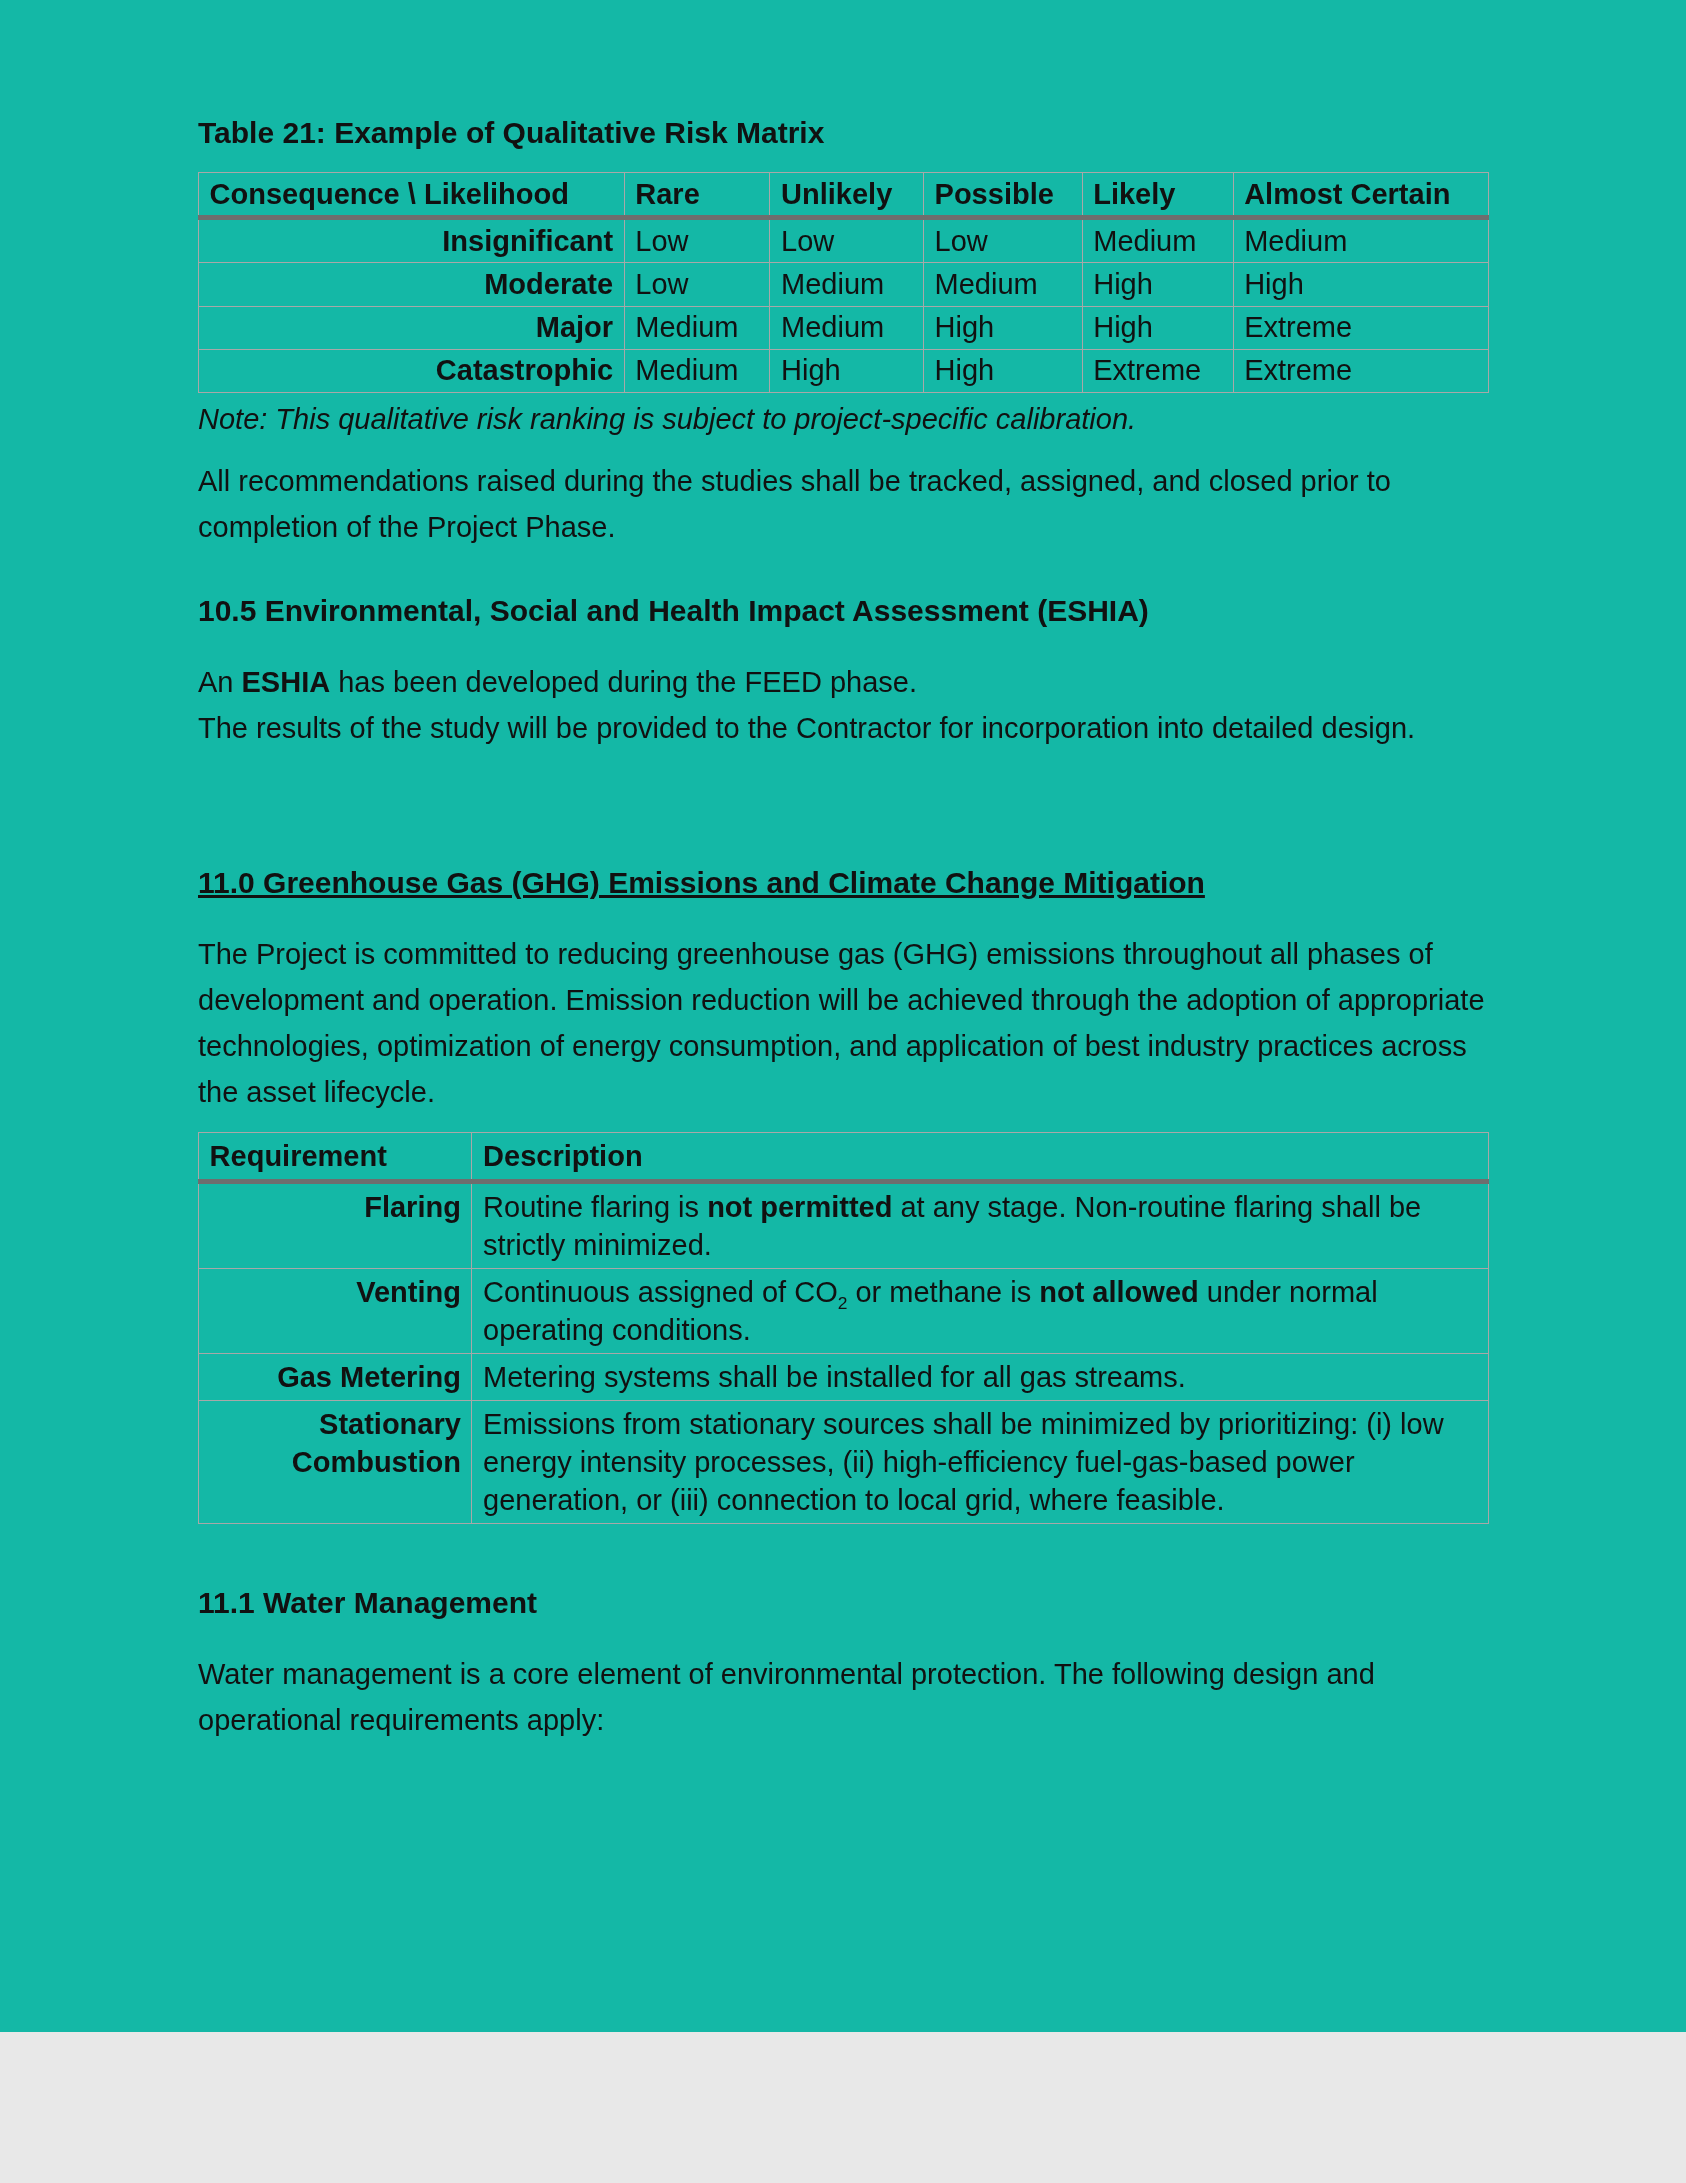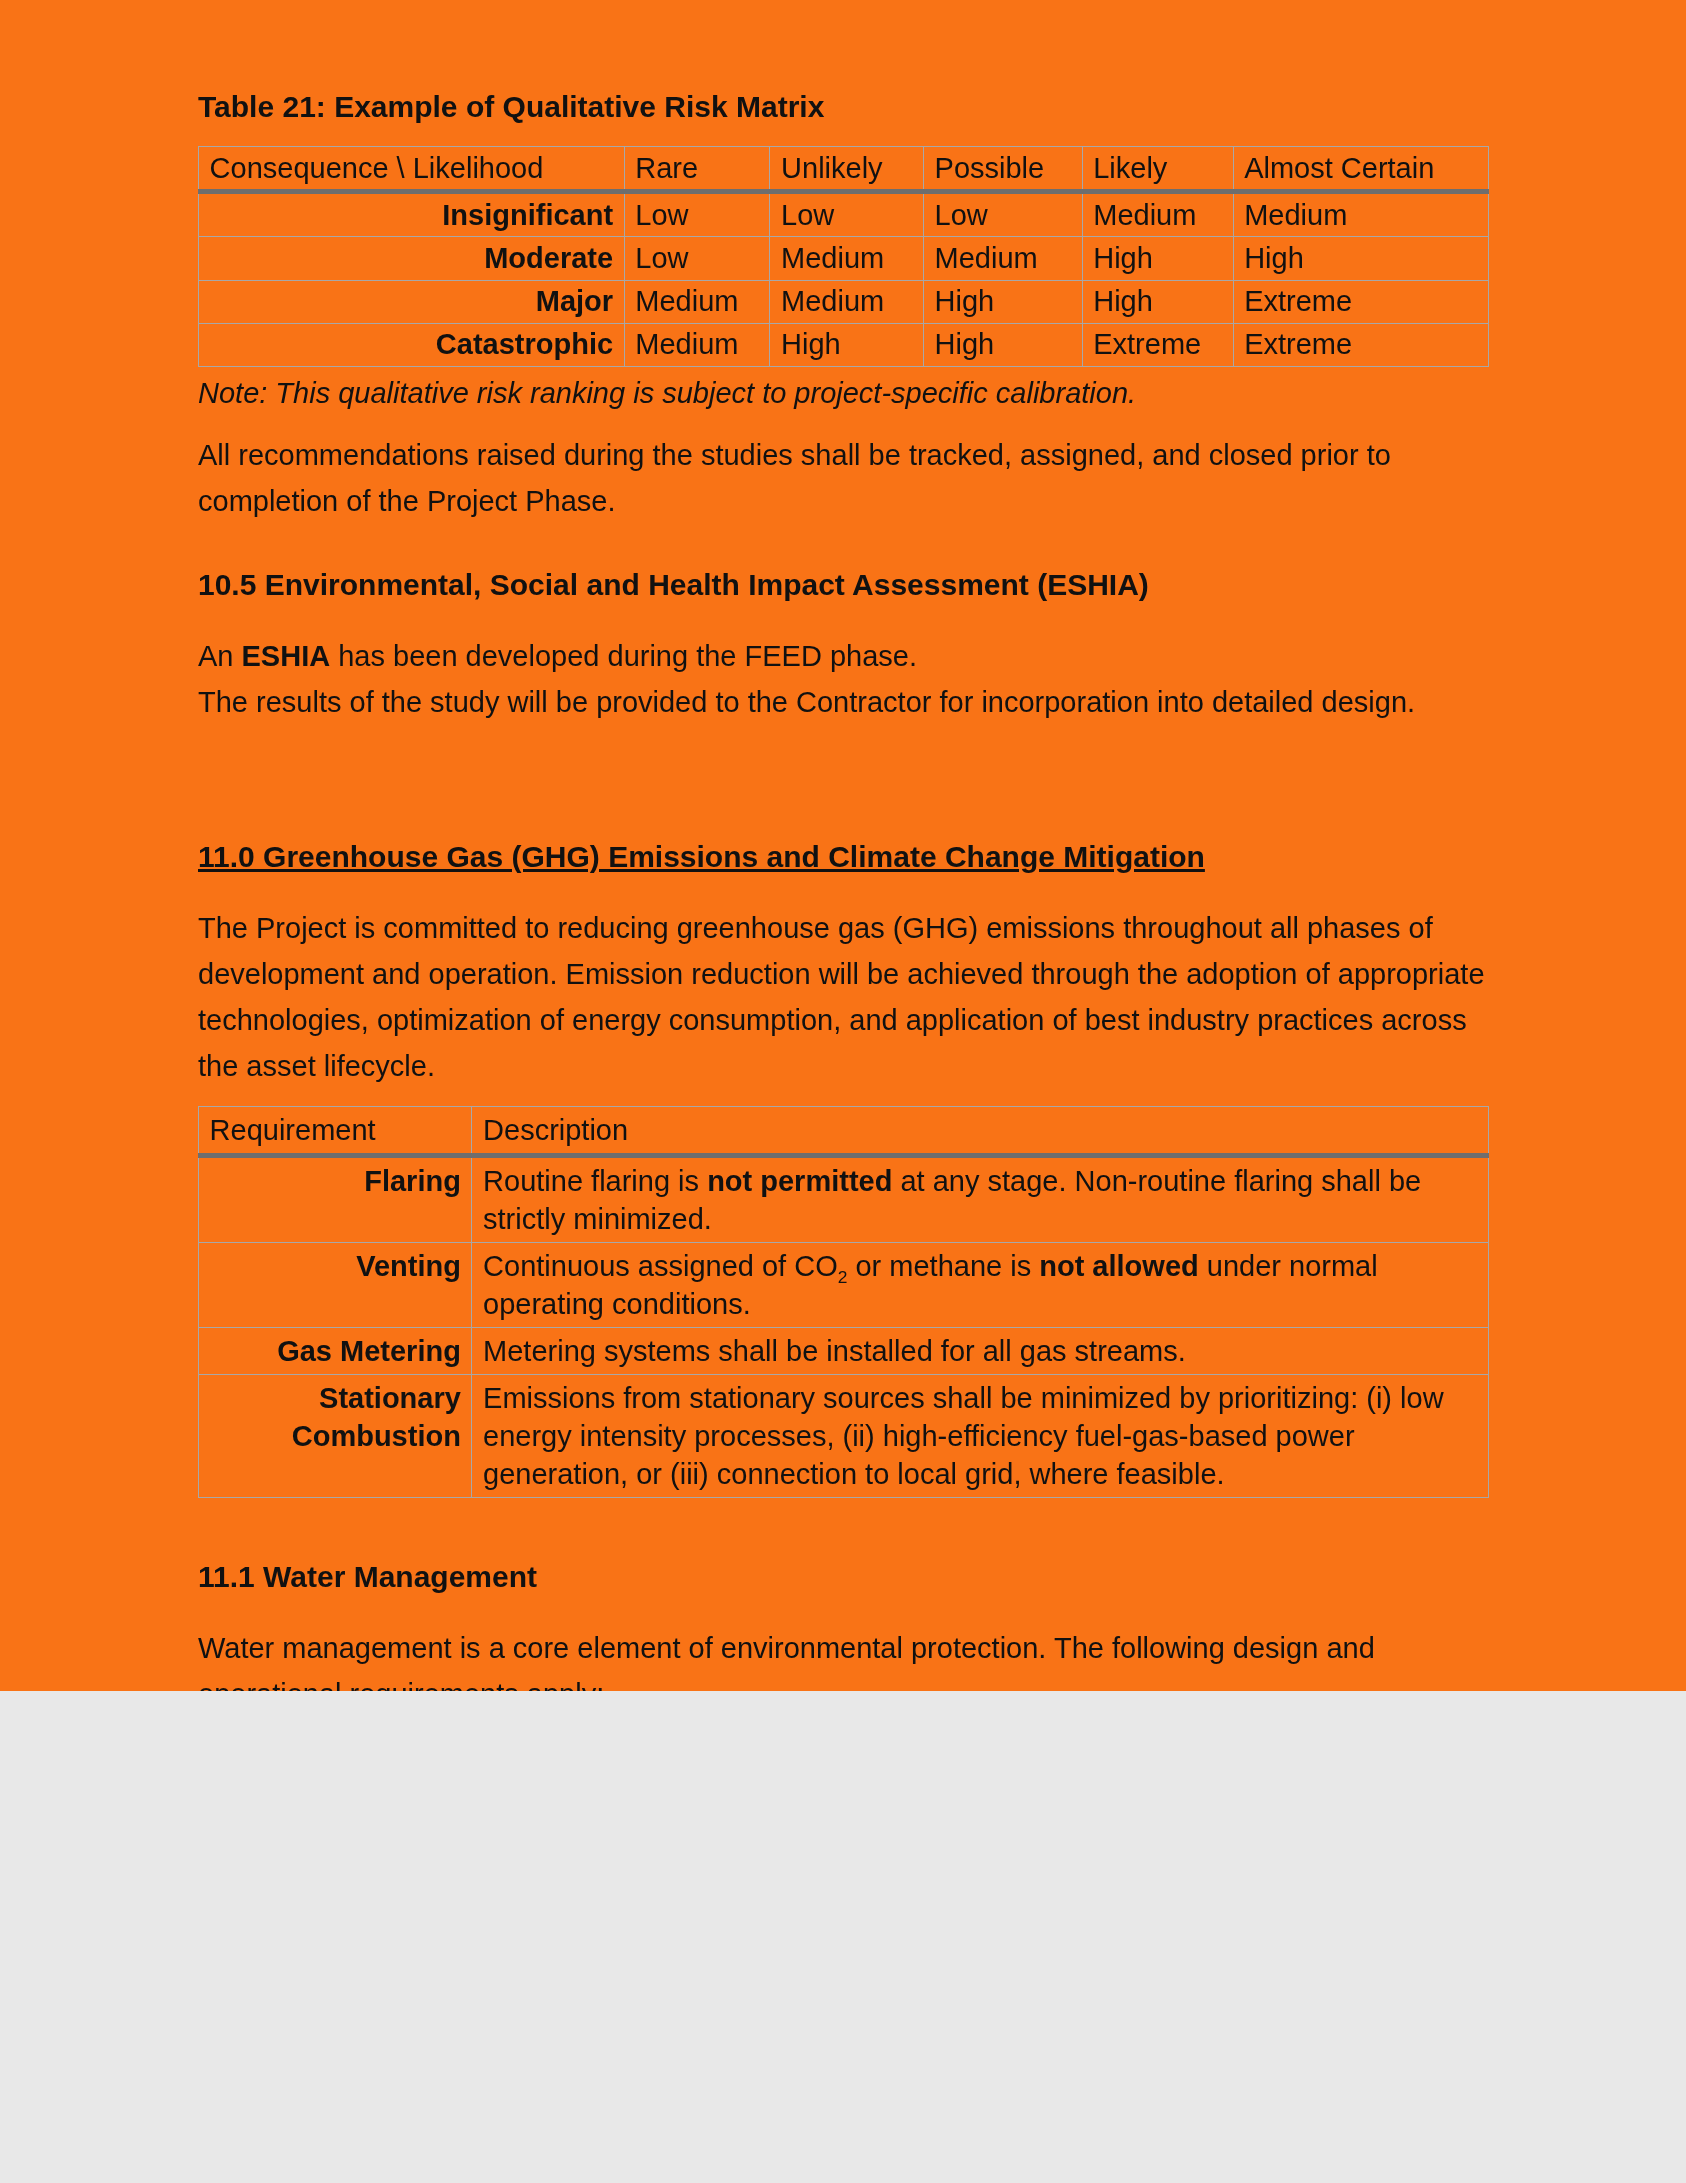--- a/index.html
+++ b/index.html
@@ -1,36 +1,36 @@
 <!DOCTYPE html>
 <html style="font-size:10.6px"><head>
 <meta charset="utf-8">
 <style>
   html,body{margin:0;padding:0;background:#e8e8e8;}
   .page{
-    width:1687px;height:1691px;background:#f97316;color:#111111;
+    width:1687px;height:2032px;background:#14b8a6;color:#111111;
     font-family:"Liberation Sans", sans-serif;
-    box-sizing:border-box;padding:88px 198px 0 198px;
+    box-sizing:border-box;padding:114px 198px 0 198px;
     position:relative;overflow:hidden;
   }
   .caption{font-size:30px;line-height:38px;font-weight:700;margin:0 0 20px 0;}
   .heading{font-size:30px;line-height:38px;font-weight:700;margin:42px 0 0 0;}
   .heading.big-gap{margin-top:113px;text-decoration:underline;}
   .heading.mid-gap{margin-top:60px;}
   .para{font-size:29px;line-height:46px;margin:29px 0 0 0;}
   .para.tight{margin-top:20px;}
   .note{font-size:29px;line-height:37px;font-style:italic;margin:8px 0 0 0;}
   table.doc-table{width:100%;border-collapse:collapse;table-layout:fixed;}
   table.doc-table th, table.doc-table td{
     border:1.3px solid #a8a8a8;
     font-size:29px;line-height:37px;
     padding:2.6px 10.6px;text-align:left;vertical-align:top;
     font-weight:400;word-wrap:break-word;
   }
-  table.doc-table thead th{font-weight:400;border-bottom:5.3px solid #6e6e6e;}
+  table.doc-table thead th{font-weight:700;border-bottom:5.3px solid #6e6e6e;}
   table.doc-table tbody td:first-child{font-weight:700;text-align:right;}
   table.risk-matrix{margin-top:0;}
   table.req-table{margin-top:17px;}
   table.req-table th, table.req-table td{padding:4px 10.6px;line-height:38px;}
   .b{font-weight:700;}
   sub{font-size:60%;line-height:0;}
 </style>
 </head>
 <body>
 

